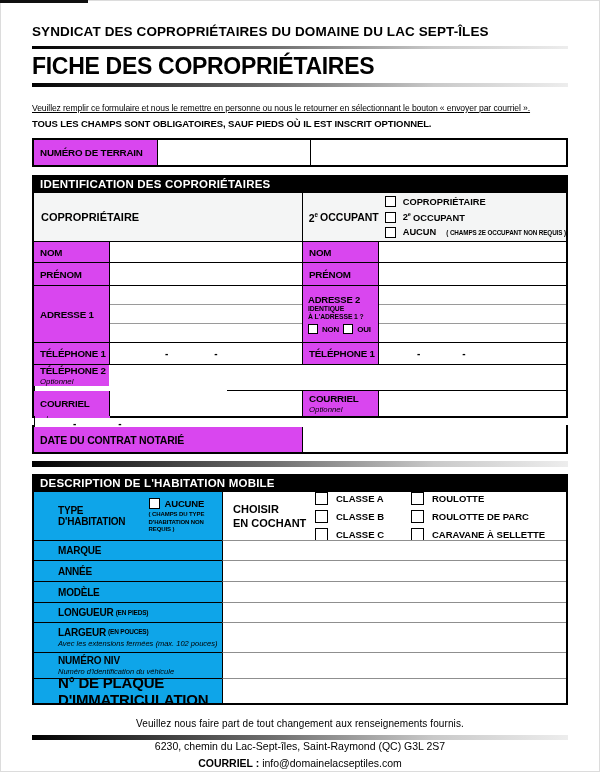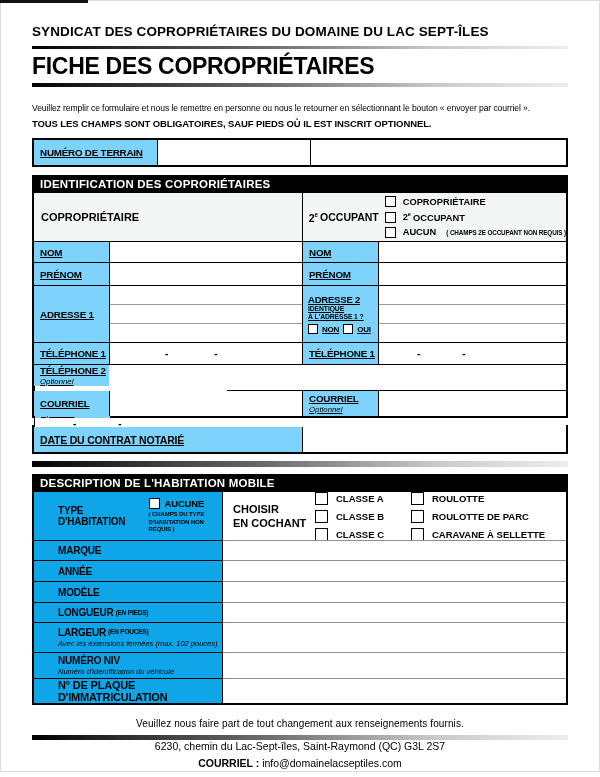--- a/index.html
+++ b/index.html
@@ -12,29 +12,29 @@
     border:1px solid #dcdcdc; pointer-events:none; }
   .top-strip { position:absolute; left:0; top:0; width:88px; height:3px; background:#101010; }
   .content { padding: 0 32px; position: relative; }
 
   .org-title { margin-top:24px; font-size:13.5px; font-weight:bold; letter-spacing:0.1px; }
   .grad { background: linear-gradient(to right,#000 0%,#1c1c1c 10%,#6f6f6f 45%,#c9c9c9 75%,#ededed 100%); }
   .g1 { height:3px; margin-top:7px; }
   .form-title { margin-top:4px; font-size:23px; font-weight:bold; letter-spacing:-0.3px; }
   .g2 { height:4px; margin-top:3px; }
 
-  .intro1 { margin-top:16px; font-size:8.6px; letter-spacing:-0.1px; white-space:nowrap; }
+  .intro1 { margin-top:16px; font-size:8.6px; letter-spacing:-0.1px; white-space:nowrap;text-decoration:underline; }
   .intro2 { margin-top:5px; font-size:9.5px; font-weight:bold; letter-spacing:-0.1px; white-space:nowrap; }
 
   .tbl { border:2px solid #000; background:#fff; }
   .attach { border-top:none; }
   .row { display:flex; }
   .row + .row { border-top:1px solid #000; }
   .cell { display:flex; align-items:center; }
-  .lbl { background:#7dd3fc; font-weight:bold; font-size:9.8px; padding-left:6px; letter-spacing:-0.2px;text-decoration:underline; }
+  .lbl { background:#d946ef; font-weight:bold; font-size:9.8px; padding-left:6px; letter-spacing:-0.2px; }
   .inp { background:#fff; }
   .bl { border-left:1px solid #000; }
 
   .terrain { margin-top:9px; }
   .t-row { height:25px; }
   .w-tl { width:123px; }
   .w-ti { width:153px; }
   .w-dl { width:90px; }
   .grow { flex:1; }
 
@@ -104,21 +104,21 @@
   .type-val { display:flex; align-items:center; padding-left:10px; }
   .choisir { width:82px; font-size:11px; font-weight:bold; line-height:1.3; }
   .optcol { display:flex; flex-direction:column; gap:5px; }
   .optcol-1 { width:88px; }
   .optcol-2 { margin-left:8px; }
   .dopt { display:flex; align-items:center; gap:8px; font-size:9.5px; font-weight:bold; white-space:nowrap; }
 
   .unit { font-size:6.5px; font-weight:bold; vertical-align:2px; margin-left:2px; }
   .lblnote { font-weight:normal; font-style:italic; font-size:7.5px; letter-spacing:0; margin-top:1px; }
   .dcol { flex-direction:column; align-items:flex-start; justify-content:center; }
-  .tight { font-size:11px; }
+  .tight { font-size:15px; }
 
   .notice { margin-top:13px; text-align:center; font-size:10px; letter-spacing:0.1px; }
   .g4 { height:5px; margin-top:6px; }
   .addr { text-align:center; font-size:10.5px; }
   .mailline { margin-top:5px; text-align:center; font-size:10.5px; }
   .mail-lab { font-weight:bold; }
 </style>
 </head>
 <body>
 

